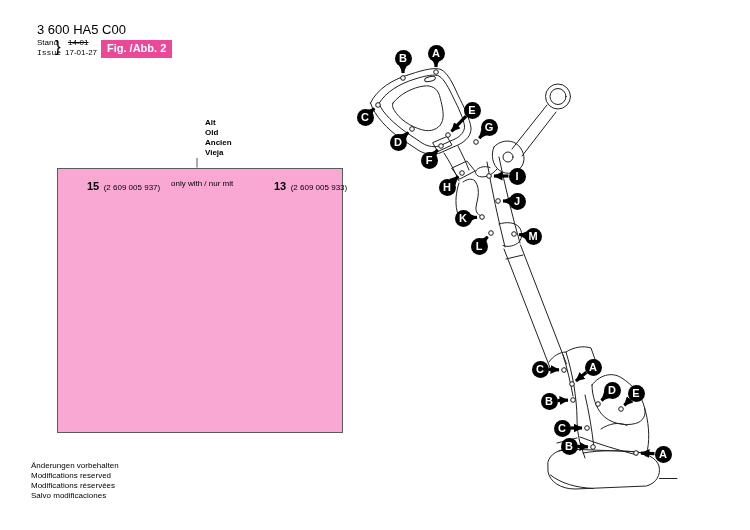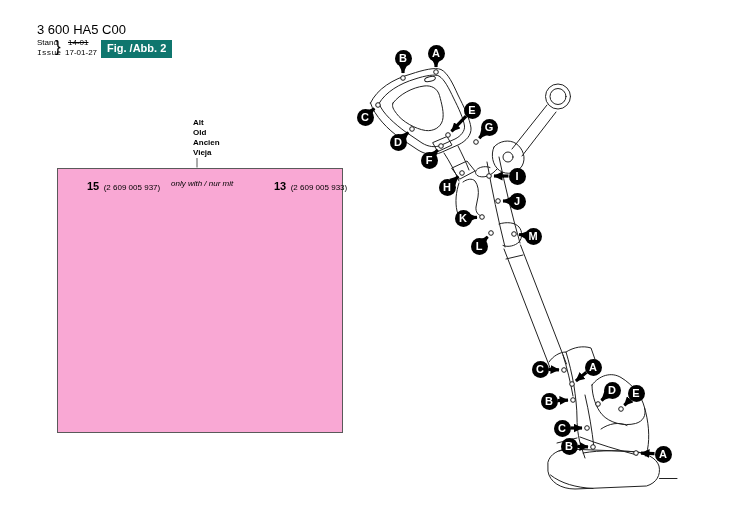--- a/index.html
+++ b/index.html
@@ -8,21 +8,21 @@
     font-family:"Liberation Sans", sans-serif; color:#000; overflow:hidden;
     -webkit-font-smoothing:antialiased;
   }
   .abs { position:absolute; }
   .t8  { font-size:8px;  line-height:9.9px; white-space:nowrap; }
   .t9  { font-size:13px;  line-height:11px;  white-space:nowrap; }
   .bold { font-weight:bold; }
   .strike { text-decoration:line-through; }
   .brace { font-size:17px; line-height:18px; font-weight:400; }
   .figbox {
-    background:#0f766e; color:#fff; font-weight:bold; font-size:11px;
+    background:#ec4899; color:#fff; font-weight:bold; font-size:11px;
     line-height:13px; padding:2px 6px 3px 6px; white-space:nowrap;
   }
   .inset-box {
     position:absolute; left:57px; top:168px; width:284px; height:263px;
     border:1.4px solid #5a5a5a; background:#f9a8d4;
   }
   .pnum  { font-weight:bold; font-size:11px; }
   .pcode { font-size:8px; }
   .plabel { white-space:nowrap; }
   svg.art { position:absolute; left:0; top:0; }
@@ -223,40 +223,46 @@
   </svg>
 
   <div class="abs t9" style="left:37px; top:24px;">3 600 HA5 C00</div>
   <div class="abs t8" style="left:37px; top:38px;">Stand</div>
   <div class="abs t8" style="left:37px; top:47.5px;font-family:Liberation Mono, monospace;">Issue</div>
   <div class="abs brace" style="left:55px; top:38px;">}</div>
   <div class="abs t8 strike" style="left:68px; top:38px;">14-01</div>
   <div class="abs t8" style="left:65px; top:47.5px;">17-01-27</div>
   <div class="abs figbox" style="left:101px; top:40px;">Fig. /Abb. 2</div>
 
-  <div class="abs" style="left:193px; top:118px;">
+  <div class="abs" style="left:205px; top:118px;">
     <div class="t8 bold">Alt</div>
     <div class="t8 bold">Old</div>
     <div class="t8 bold">Ancien</div>
     <div class="t8 bold">Vieja</div>
   </div>
 
   <div class="inset-box">
     <div class="abs plabel" style="left:29px; top:7px;">
       <span class="pnum">15</span>
       <span class="pcode">(2 609 005 937)</span>
     </div>
-    <div class="abs t8" style="left:113px; top:10px;font-style:italic;">only with / nur mit</div>
+    <div class="abs t8" style="left:113px; top:10px;">only with / nur mit</div>
     <div class="abs plabel" style="left:191px; top:7px;margin-left:25px;">
       <span class="pnum">13</span>
       <span class="pcode">(2 609 005 933)</span>
     </div>
   </div>
 
 
+  <div class="abs" style="left:31px; top:461px;">
+    <div class="t8">Änderungen vorbehalten</div>
+    <div class="t8">Modifications reserved</div>
+    <div class="t8">Modifications réservées</div>
+    <div class="t8">Salvo modificaciones</div>
+  </div>
 
 <div class="callout" style="left: 427.5px; top: 44.5px;">A</div>
     <div class="callout" style="left: 394.5px; top: 49.5px;">B</div>
     <div class="callout" style="left: 356.5px; top: 108.5px;">C</div>
     <div class="callout" style="left: 389.5px; top: 133.5px;">D</div>
     <div class="callout" style="left: 463.5px; top: 101.5px;">E</div>
     <div class="callout" style="left: 420.5px; top: 151.5px;">F</div>
     <div class="callout" style="left: 480.5px; top: 118.5px;">G</div>
     <div class="callout" style="left: 438.5px; top: 178.5px;">H</div>
     <div class="callout" style="left: 508.5px; top: 167.5px;">I</div>

